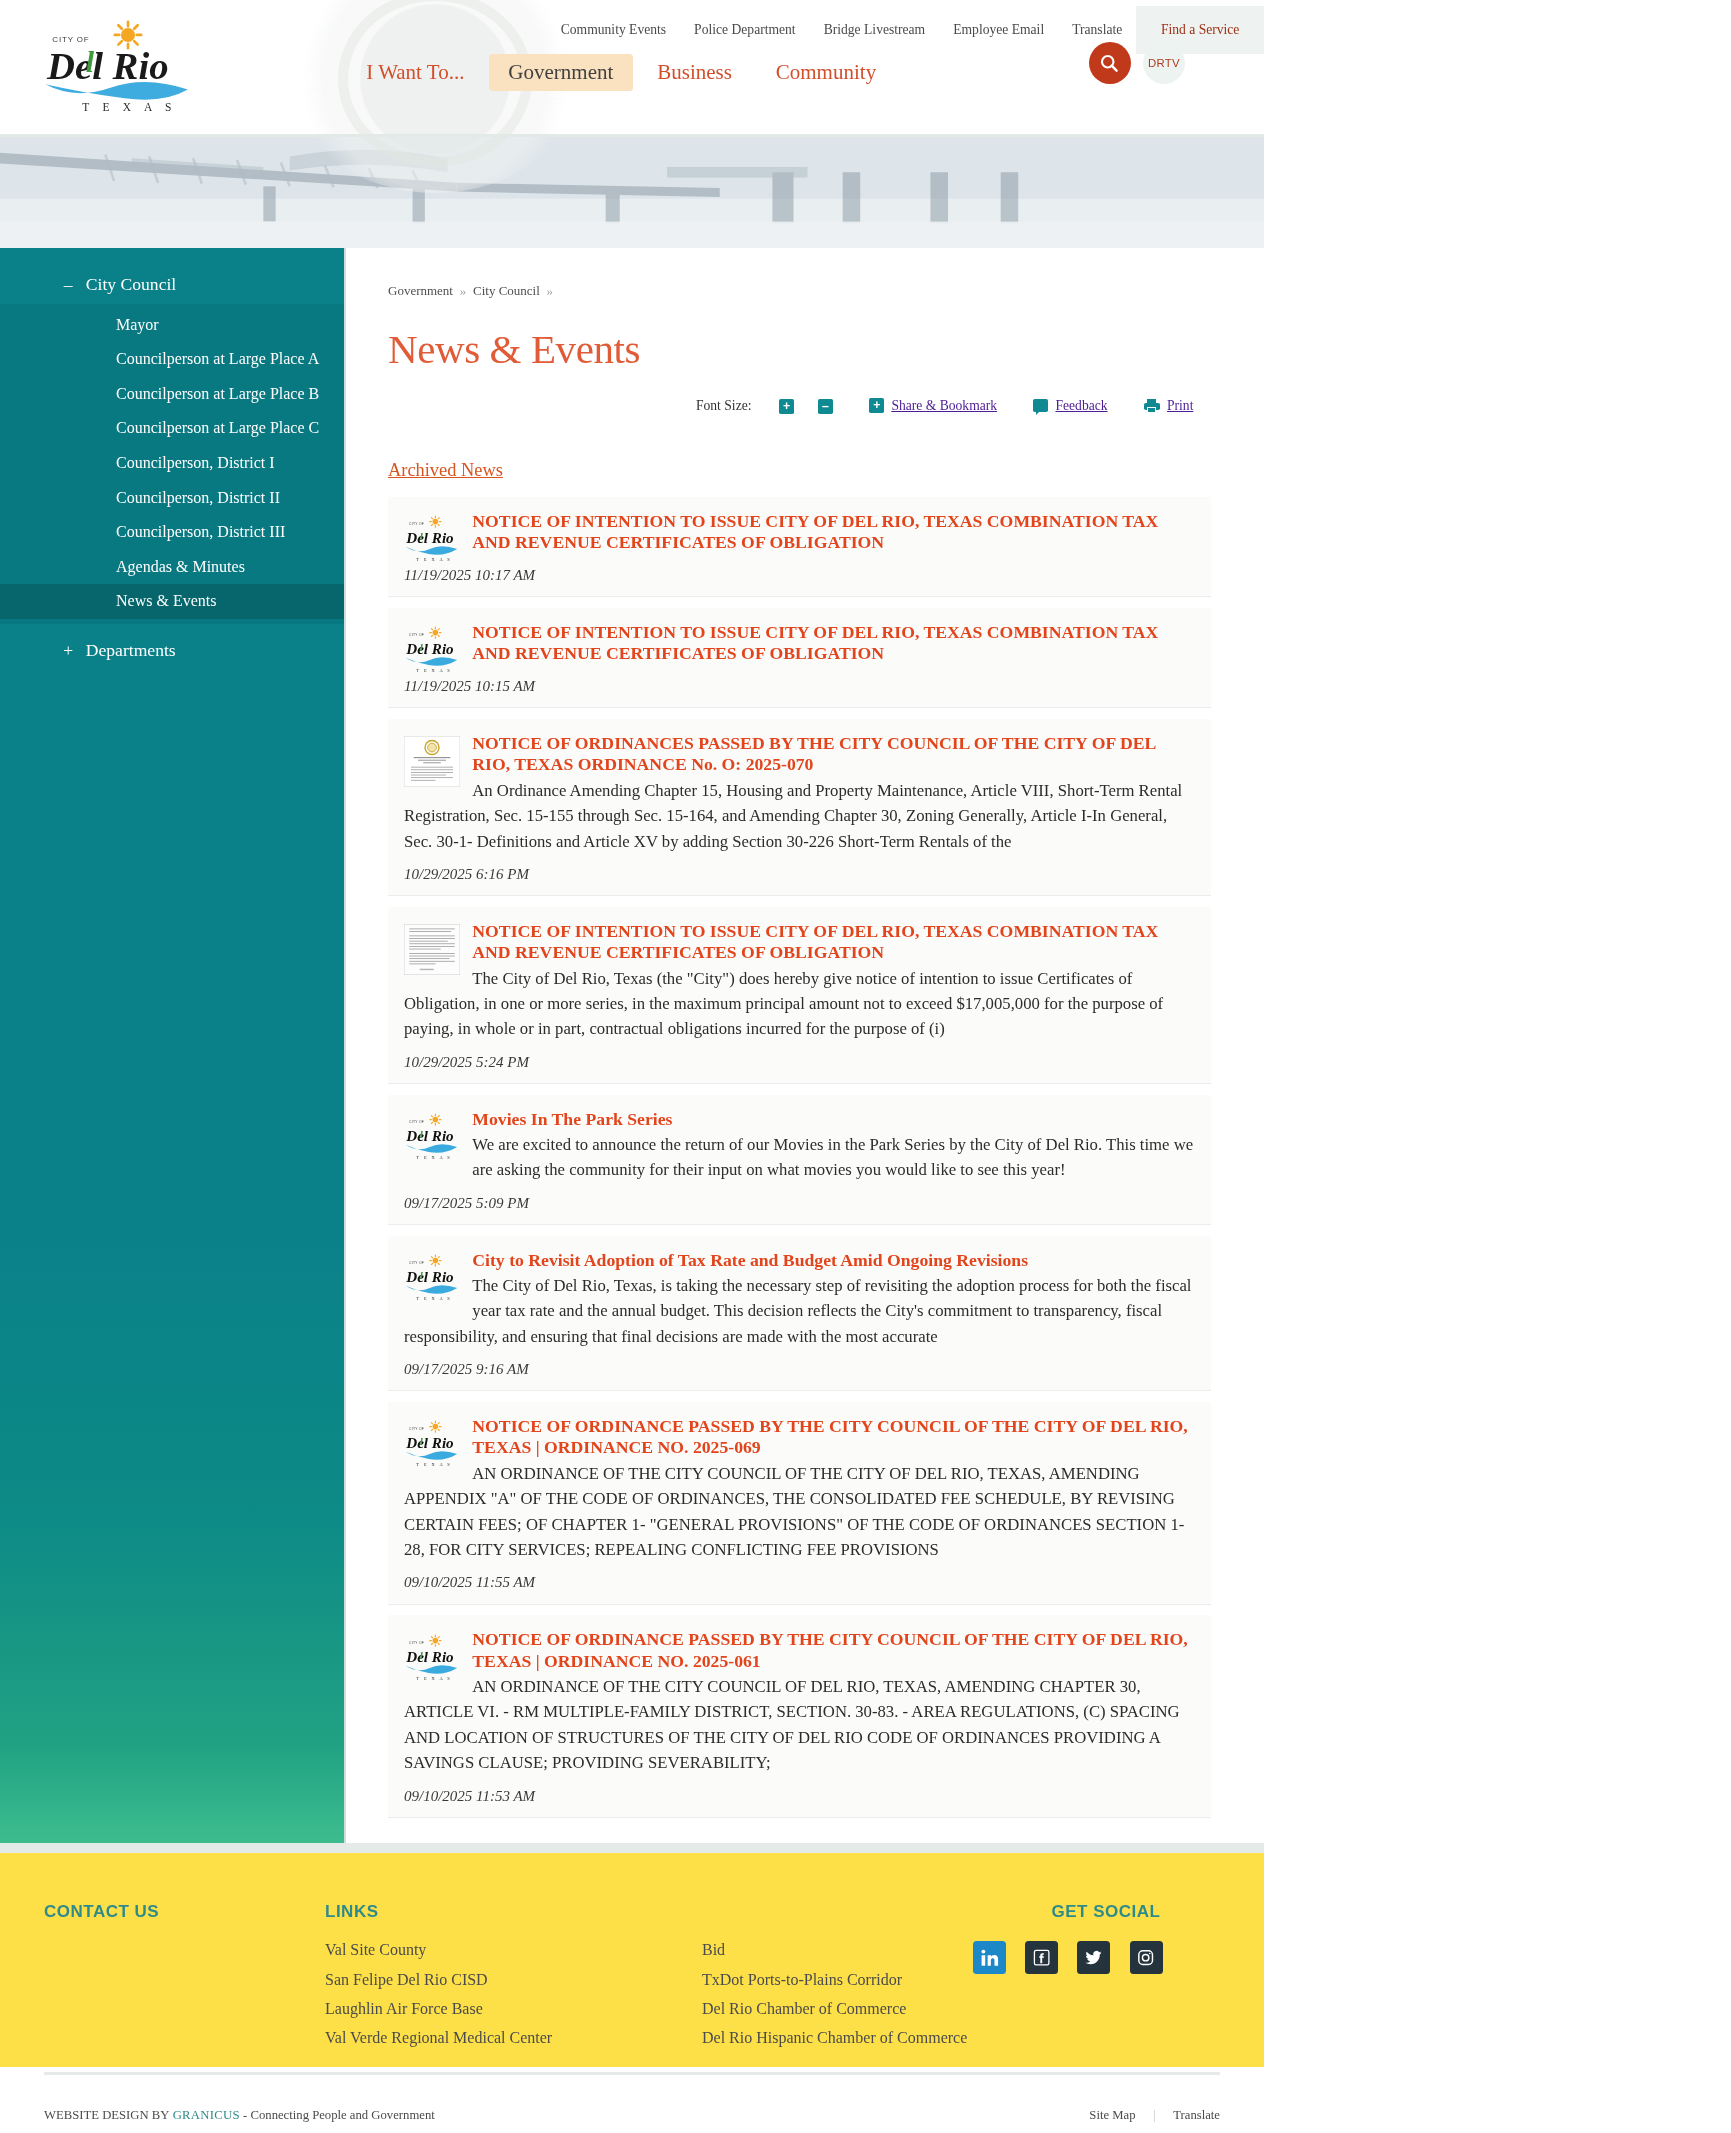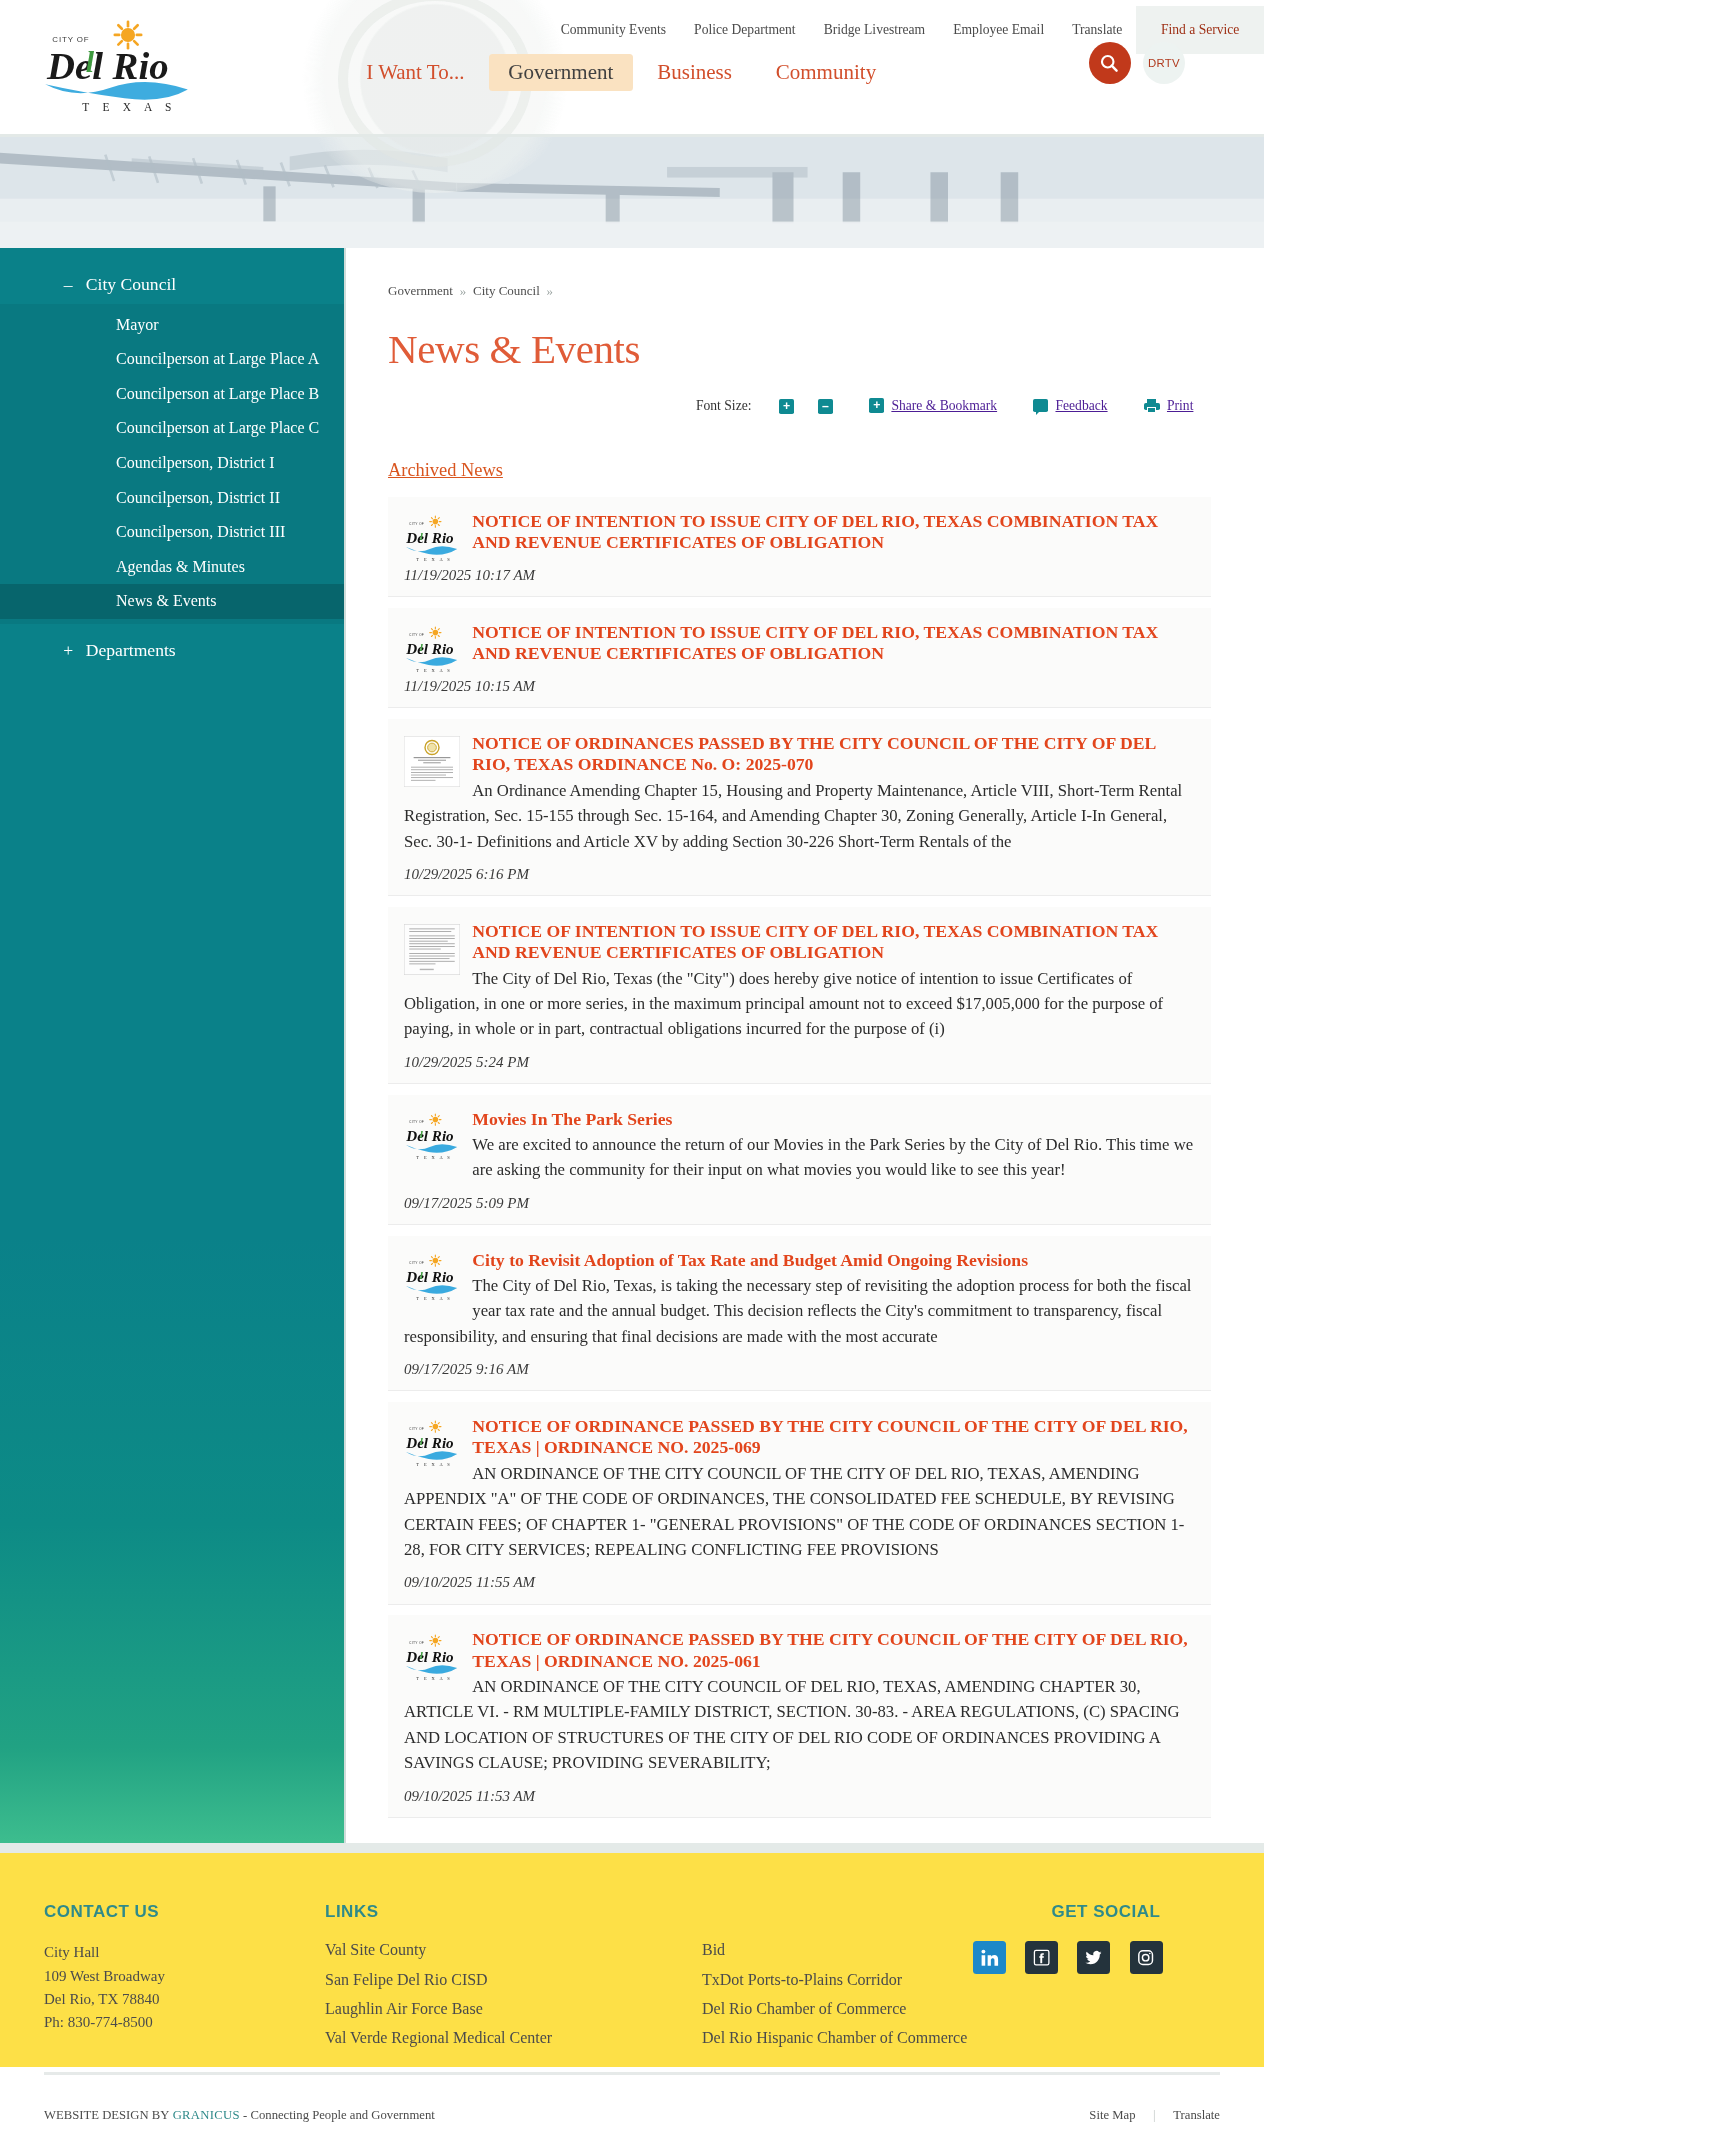--- a/index.html
+++ b/index.html
@@ -524,26 +524,20 @@
           <div class="news-date">09/10/2025 11:53 AM</div>
         </div>
       </div>
   </div>
 
   <div class="footer-gap"></div>
 
   <div class="footer">
     <div class="fcol-contact">
       <div class="f-head">CONTACT US</div>
-      <div class="f-addr">
-        <div>City Hall</div>
-        <div>109 West Broadway</div>
-        <div>Del Rio, TX 78840</div>
-        <div>Ph: 830-774-8500</div>
-      </div>
     </div>
 
     <div class="fcol-links">
       <div class="f-head">LINKS</div>
       <a class="f-link">Val Site County</a>
       <a class="f-link">San Felipe Del Rio CISD</a>
       <a class="f-link">Laughlin Air Force Base</a>
       <a class="f-link">Val Verde Regional Medical Center</a>
     </div>
 

